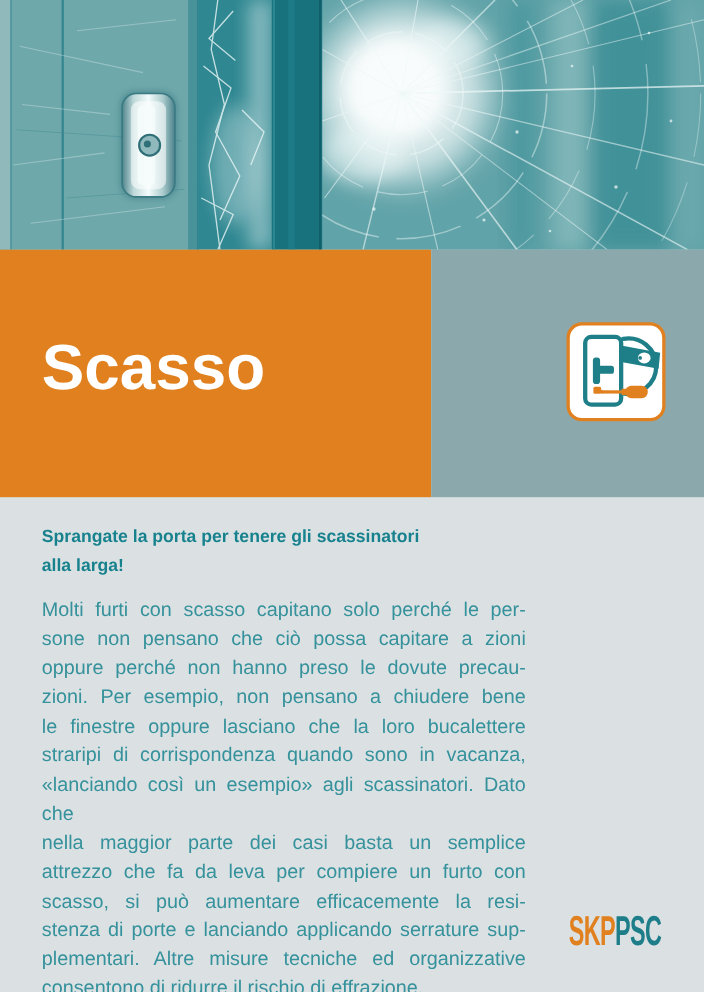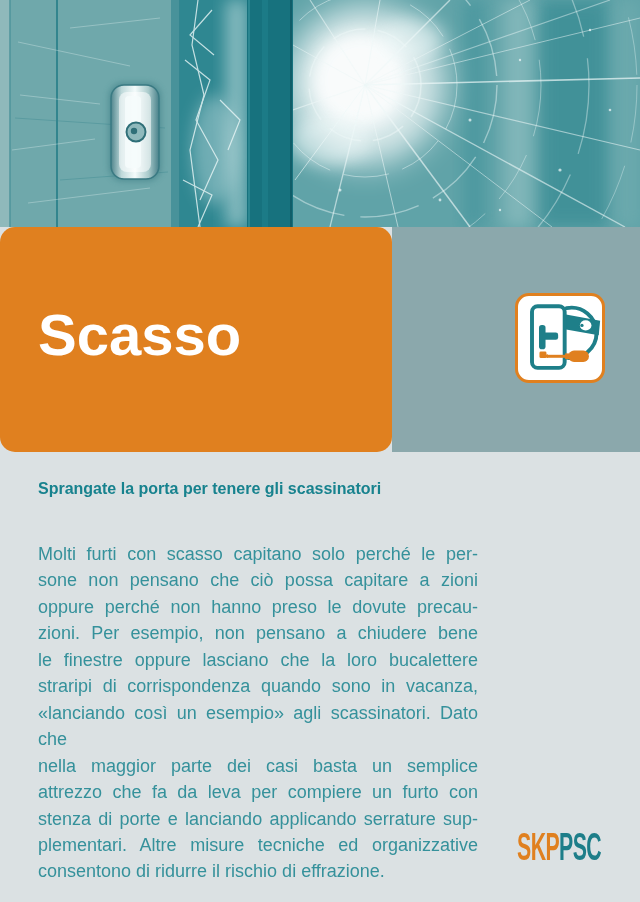--- a/index.html
+++ b/index.html
@@ -7,21 +7,21 @@
     position:relative; width:640px; height:902px; overflow:hidden;
     background:#DBE1E3; font-family:"Liberation Sans", sans-serif;
   }
   
   .hero { position:absolute; left:0; top:0; width:640px; height:227px; }
   .hero svg { display:block; }
   
   .banner-row { position:absolute; left:0; top:227px; width:640px; height:225px; }
   .banner-orange {
     position:absolute; left:0; top:0; width:392px; height:225px;
-    background:#E0801F; display:flex; align-items:center;border-radius:15px;
+    background:#E0801F; display:flex; align-items:center;
   }
   .banner-title {
     color:#FFFFFF; font-weight:bold; font-size:58px; line-height:1;
     padding-left:38px; margin-top:-10px; letter-spacing:0;
   }
   .banner-side { position:absolute; left:392px; top:0; width:248px; height:225px; background:#8BA8AC; }
   .icon-box {
     position:absolute; left:515px; top:293px; width:90px; height:90px;
     background:#FFFFFF; border:3px solid #E0801F; border-radius:14px;
     box-sizing:border-box;
@@ -210,32 +210,34 @@
 
       <polygon points="24,64.5 32,62.5 32,66.5" fill="#E0801F"></polygon>
       <rect x="31" y="63" width="21" height="3.2" fill="#E0801F"></rect>
       <rect x="50.5" y="61.5" width="4.5" height="6.2" fill="#E0801F"></rect>
       <rect x="54" y="58.5" width="22" height="12.2" rx="6" fill="#E0801F"></rect>
     </svg>
   </div>
 
   <div class="content-heading">
     <div>Sprangate la porta per tenere gli scassinatori</div>
+    <div>alla larga!</div>
   </div>
 
   <div class="content-body">
     <div class="bline">Molti furti con scasso capitano solo perché le per-</div>
     <div class="bline">sone non pensano che ciò possa capitare a zioni</div>
     <div class="bline">oppure perché non hanno preso le dovute precau-</div>
     <div class="bline">zioni. Per esempio, non pensano a chiudere bene</div>
     <div class="bline">le finestre oppure lasciano che la loro bucalettere</div>
     <div class="bline">straripi di corrispondenza quando sono in vacanza,</div>
     <div class="bline">«lanciando così un esempio» agli scassinatori. Dato che</div>
     <div class="bline">nella maggior parte dei casi basta un semplice</div>
     <div class="bline">attrezzo che fa da leva per compiere un furto con</div>
+    <div class="bline">scasso, si può aumentare efficacemente la resi-</div>
     <div class="bline">stenza di porte e lanciando applicando serrature sup-</div>
     <div class="bline">plementari. Altre misure tecniche ed organizzative</div>
     <div class="bline last">consentono di ridurre il rischio di effrazione.</div>
   </div>
 
   <div class="logo">
     <span class="p1">SKP</span><span class="p2">PSC</span>
   </div>
 
 </div>

